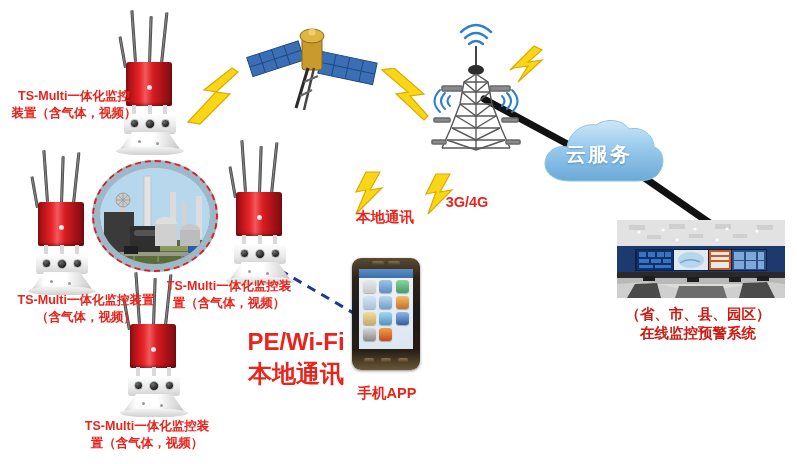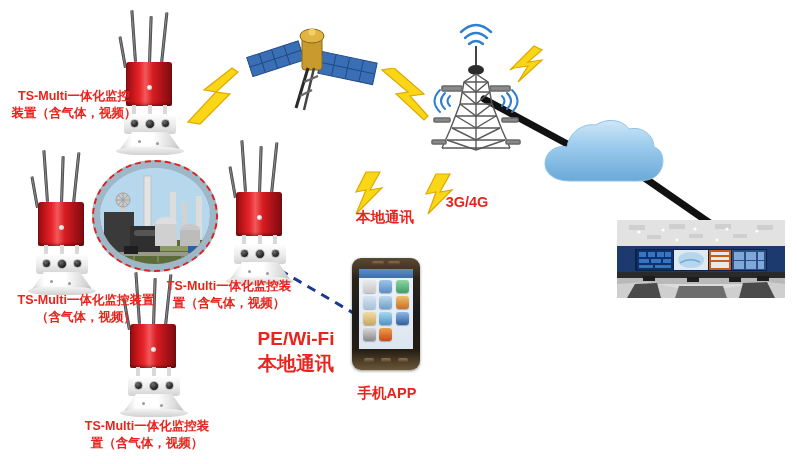--- a/index.html
+++ b/index.html
@@ -22,21 +22,21 @@
     color: #e8241c;
     font-weight: bold;
     line-height: 1.32;
     white-space: pre-line;
     text-align: center;
     letter-spacing: 0px;
   }
   .label.sm { font-size: 12.5px; }
   .label.md { font-size: 14.5px; }
   .label.lg { font-size: 17px; }
-  .label.xl { font-size: 19px; }
+  .label.xl { font-size: 24px; }
   .label.dark { color: #cc1b12; }
 
   
   .device { position: absolute; }
   .dev-ant {
     position: absolute;
     background: linear-gradient(to right,#2a2a2a,#8a8a8a 40%,#3a3a3a);
     border-radius: 1px;
     transform-origin: bottom center;
   }
@@ -260,20 +260,21 @@
         <stop offset="40%" stop-color="#9ecdee"></stop>
         <stop offset="100%" stop-color="#6aa9d8"></stop>
       </linearGradient>
     </defs>
     <path d="M34 68 C14 68 6 56 10 45 C13 36 23 32 31 34
              C33 20 46 10 60 12 C70 5 86 6 93 16
              C106 13 118 22 118 34
              C128 37 130 52 122 61
              C117 67 108 68 100 68 Z" fill="url(#cg)" stroke="#8fc2e4" stroke-width="1"></path>
   </svg>
+  <div class="cloud-text" style="left:566px;top:141px;">云服务</div>
 
   <div class="ctrl-room" style="left:617px;top:220px;width:168px;height:78px;">
     <svg width="168" height="78" viewBox="0 0 168 78" preserveAspectRatio="none">
 
       <rect x="0" y="0" width="168" height="26" fill="#e2e2e2"></rect>
       <g fill="#cfcfcf">
         <rect x="12" y="5" width="16" height="5"></rect>
           <rect x="52" y="4" width="16" height="5"></rect>
         <rect x="98" y="4" width="16" height="5"></rect>
           <rect x="140" y="5" width="16" height="5"></rect>
@@ -505,14 +506,16 @@
   <div class="label md" style="left:348px;top:208px;width:74px;">本地通讯</div>
 
   <div class="label md" style="left:434px;top:193px;width:66px;">3G/4G</div>
 
 
   <div class="label xl" style="left:238px;top:326px;width:116px;">PE/Wi-Fi
 本地通讯</div>
 
   <div class="label md" style="left:352px;top:384px;width:70px;">手机APP</div>
 
+  <div class="label md dark" style="left:600px;top:305px;width:196px;">（省、市、县、园区）
+在线监控预警系统</div>
 
 </div>
 
 </body></html>

